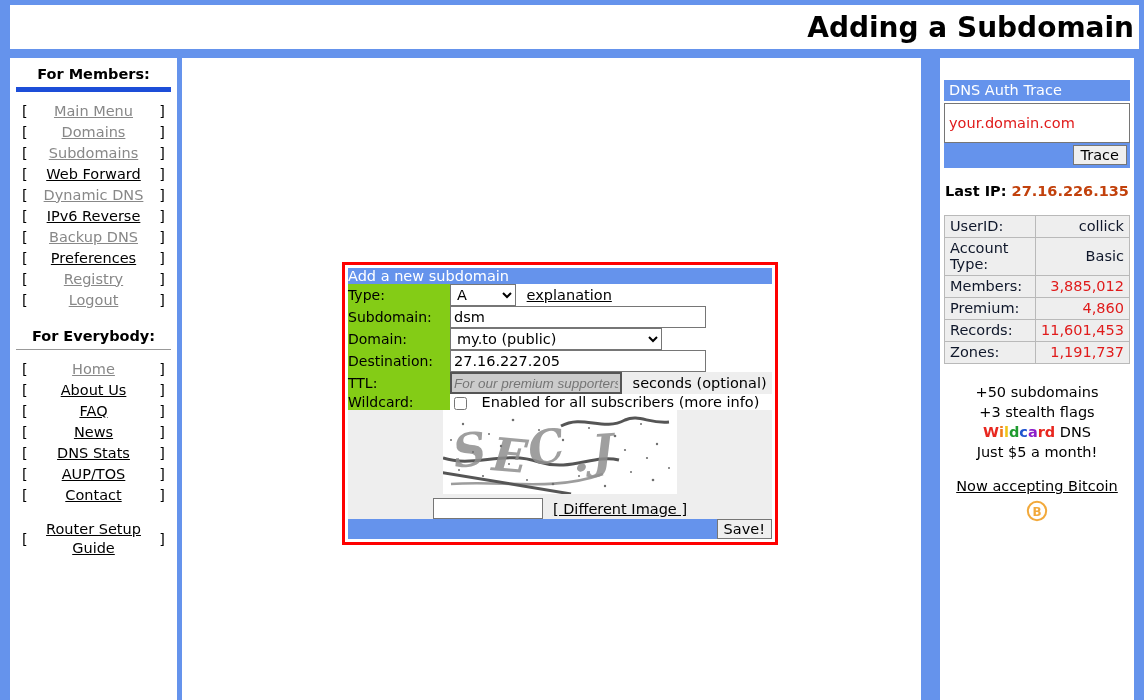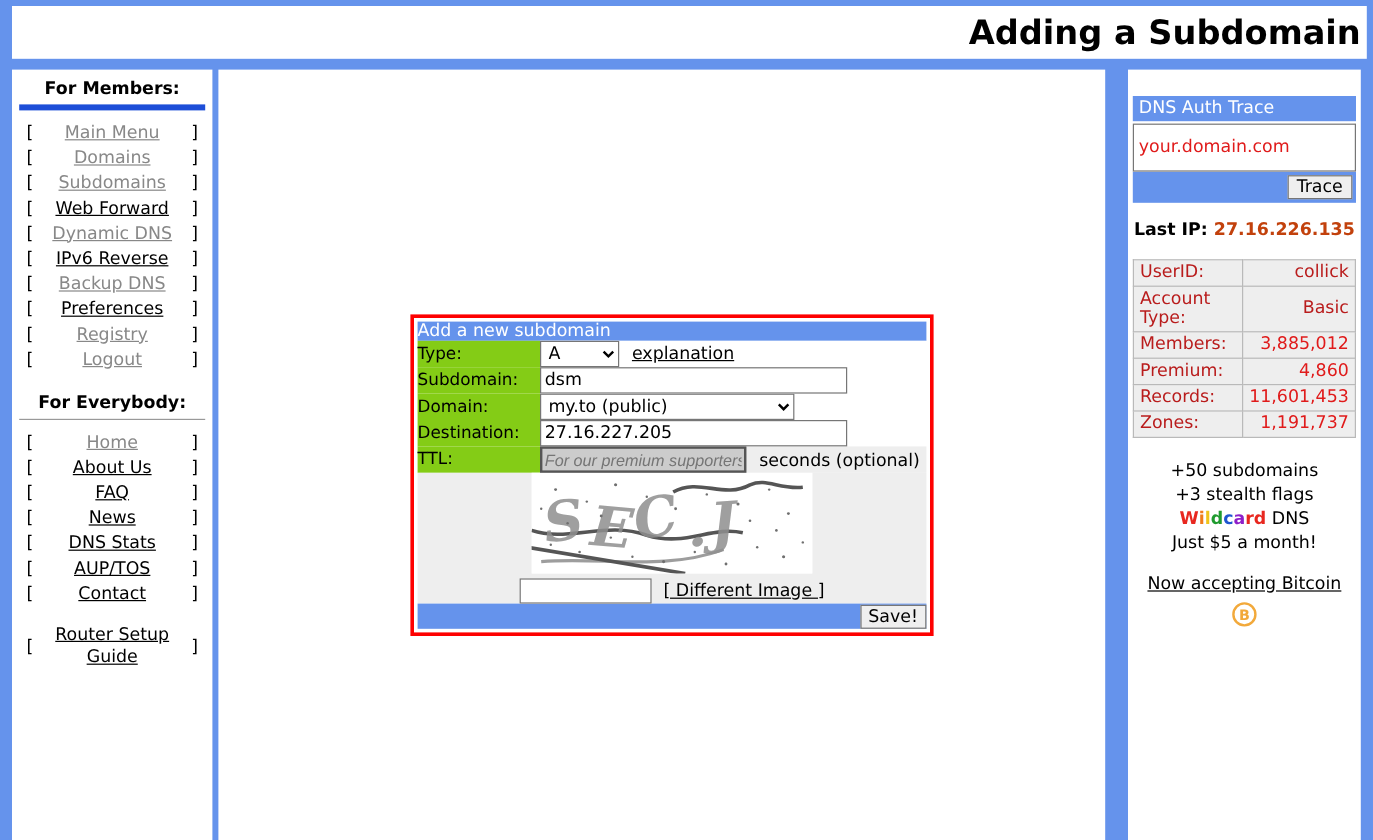--- a/index.html
+++ b/index.html
@@ -238,21 +238,21 @@
   }
   .lastip .lbl-t { font-weight: bold; }
   .lastip .ipv { color: #c2410c; font-weight: bold; }
 
   table.stats { border-collapse: collapse; width: 100%; }
   table.stats td {
     border: 1px solid #b9b9b9;
     background: #eeeeee;
     font-size: 14.5px;
     padding: 2px 5px 3px 5px;
-    color: #b91c1c;
+    color: #0f172a;
   }
   table.stats td.k { text-align: left; width: 52%; }
   table.stats td.v { text-align: right; }
   table.stats td.v.red { color: #e01b1b; }
 
   .promo {
     text-align: center;
     margin-top: 18px;
     font-size: 14.5px;
     line-height: 20px;
@@ -412,20 +412,27 @@
           <td class="lbl">Destination:</td>
           <td class="fld">
             <input class="inp wide2" type="text" value="27.16.227.205" style="">
           </td>
         </tr>
         <tr>
           <td class="lbl">TTL:</td>
           <td class="fld gray">
             <input class="ttl" type="text" disabled="" placeholder="For our premium supporters" style="">
             <span class="unit">seconds (optional)</span>
+          </td>
+        </tr>
+        <tr>
+          <td class="lbl">Wildcard:</td>
+          <td class="fld">
+            <input type="checkbox" style="">
+            <span class="wc-text"><span>Enabled for all subscribers (</span><a>more info</a><span>)</span></span>
           </td>
         </tr>
         <tr>
           <td class="captcha-cell" colspan="2">
             <svg class="captcha-img" viewBox="0 0 234 84">
               <rect x="0" y="0" width="234" height="84" fill="#ffffff"></rect>
               <g stroke="#8c8c8c" stroke-width="2.6" fill="none" opacity="0.85">
                 <path d="M8,74 C60,70 110,82 160,64"></path>
               </g>
               <g stroke="#555" stroke-width="3" fill="none">

